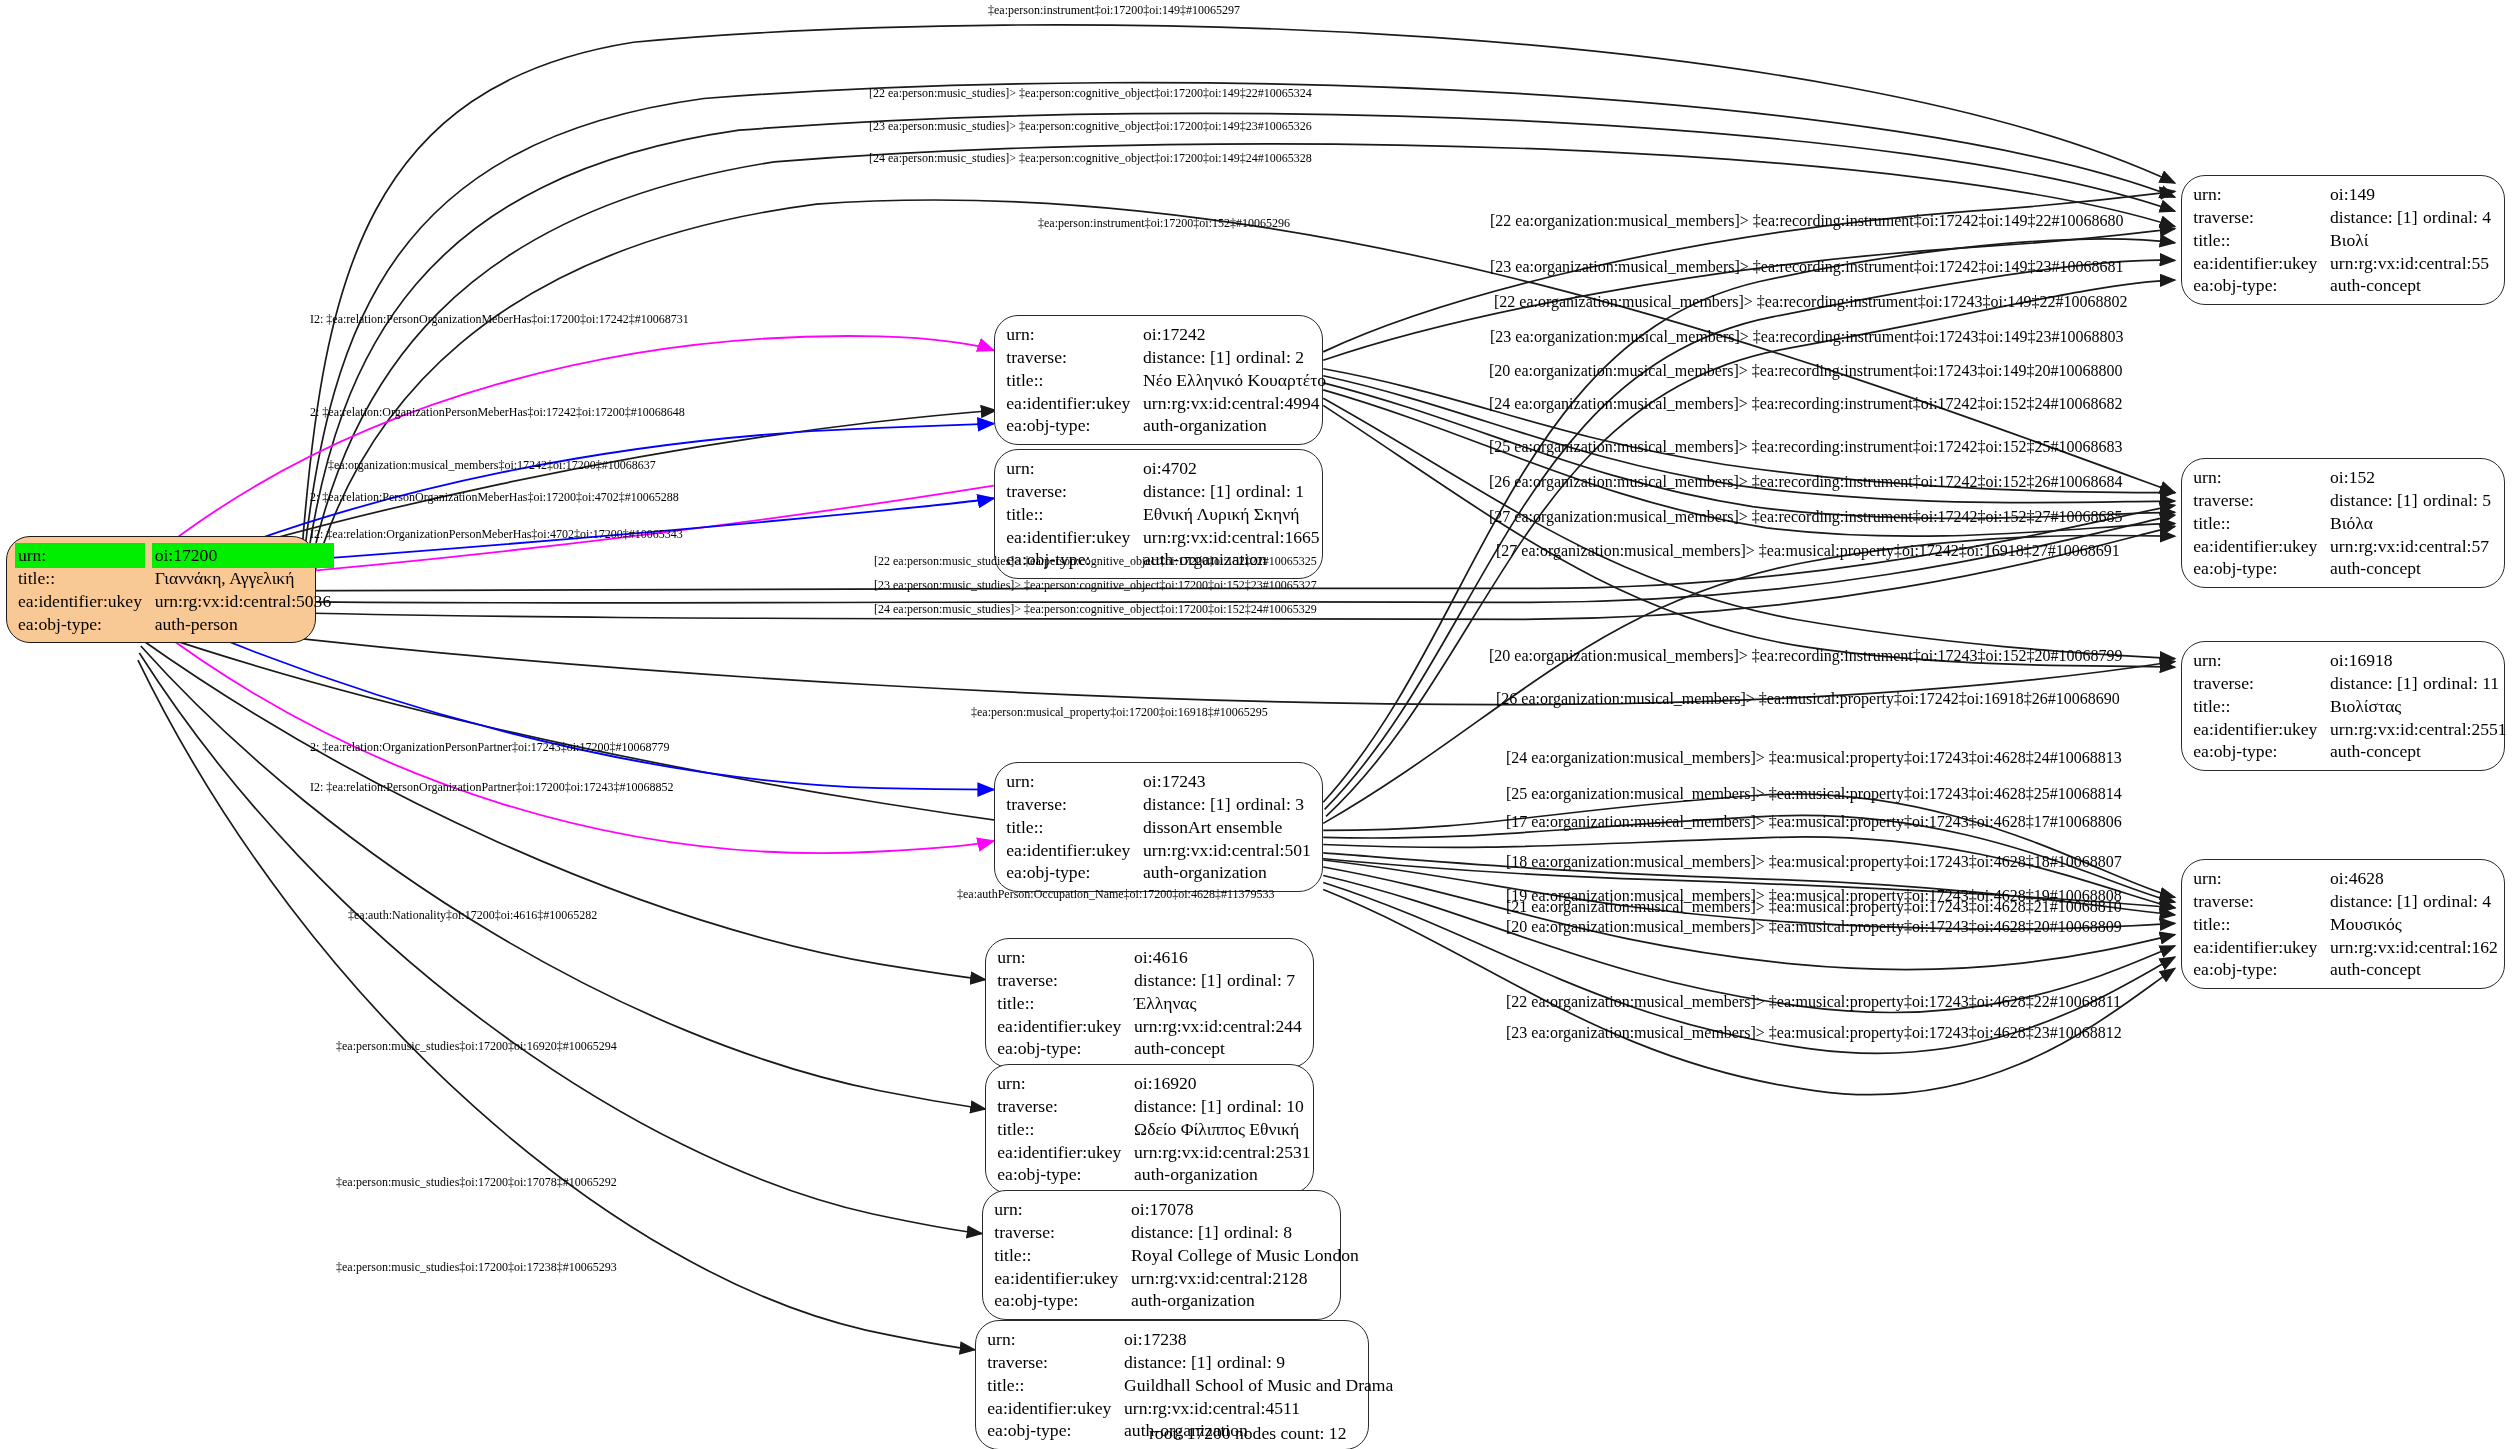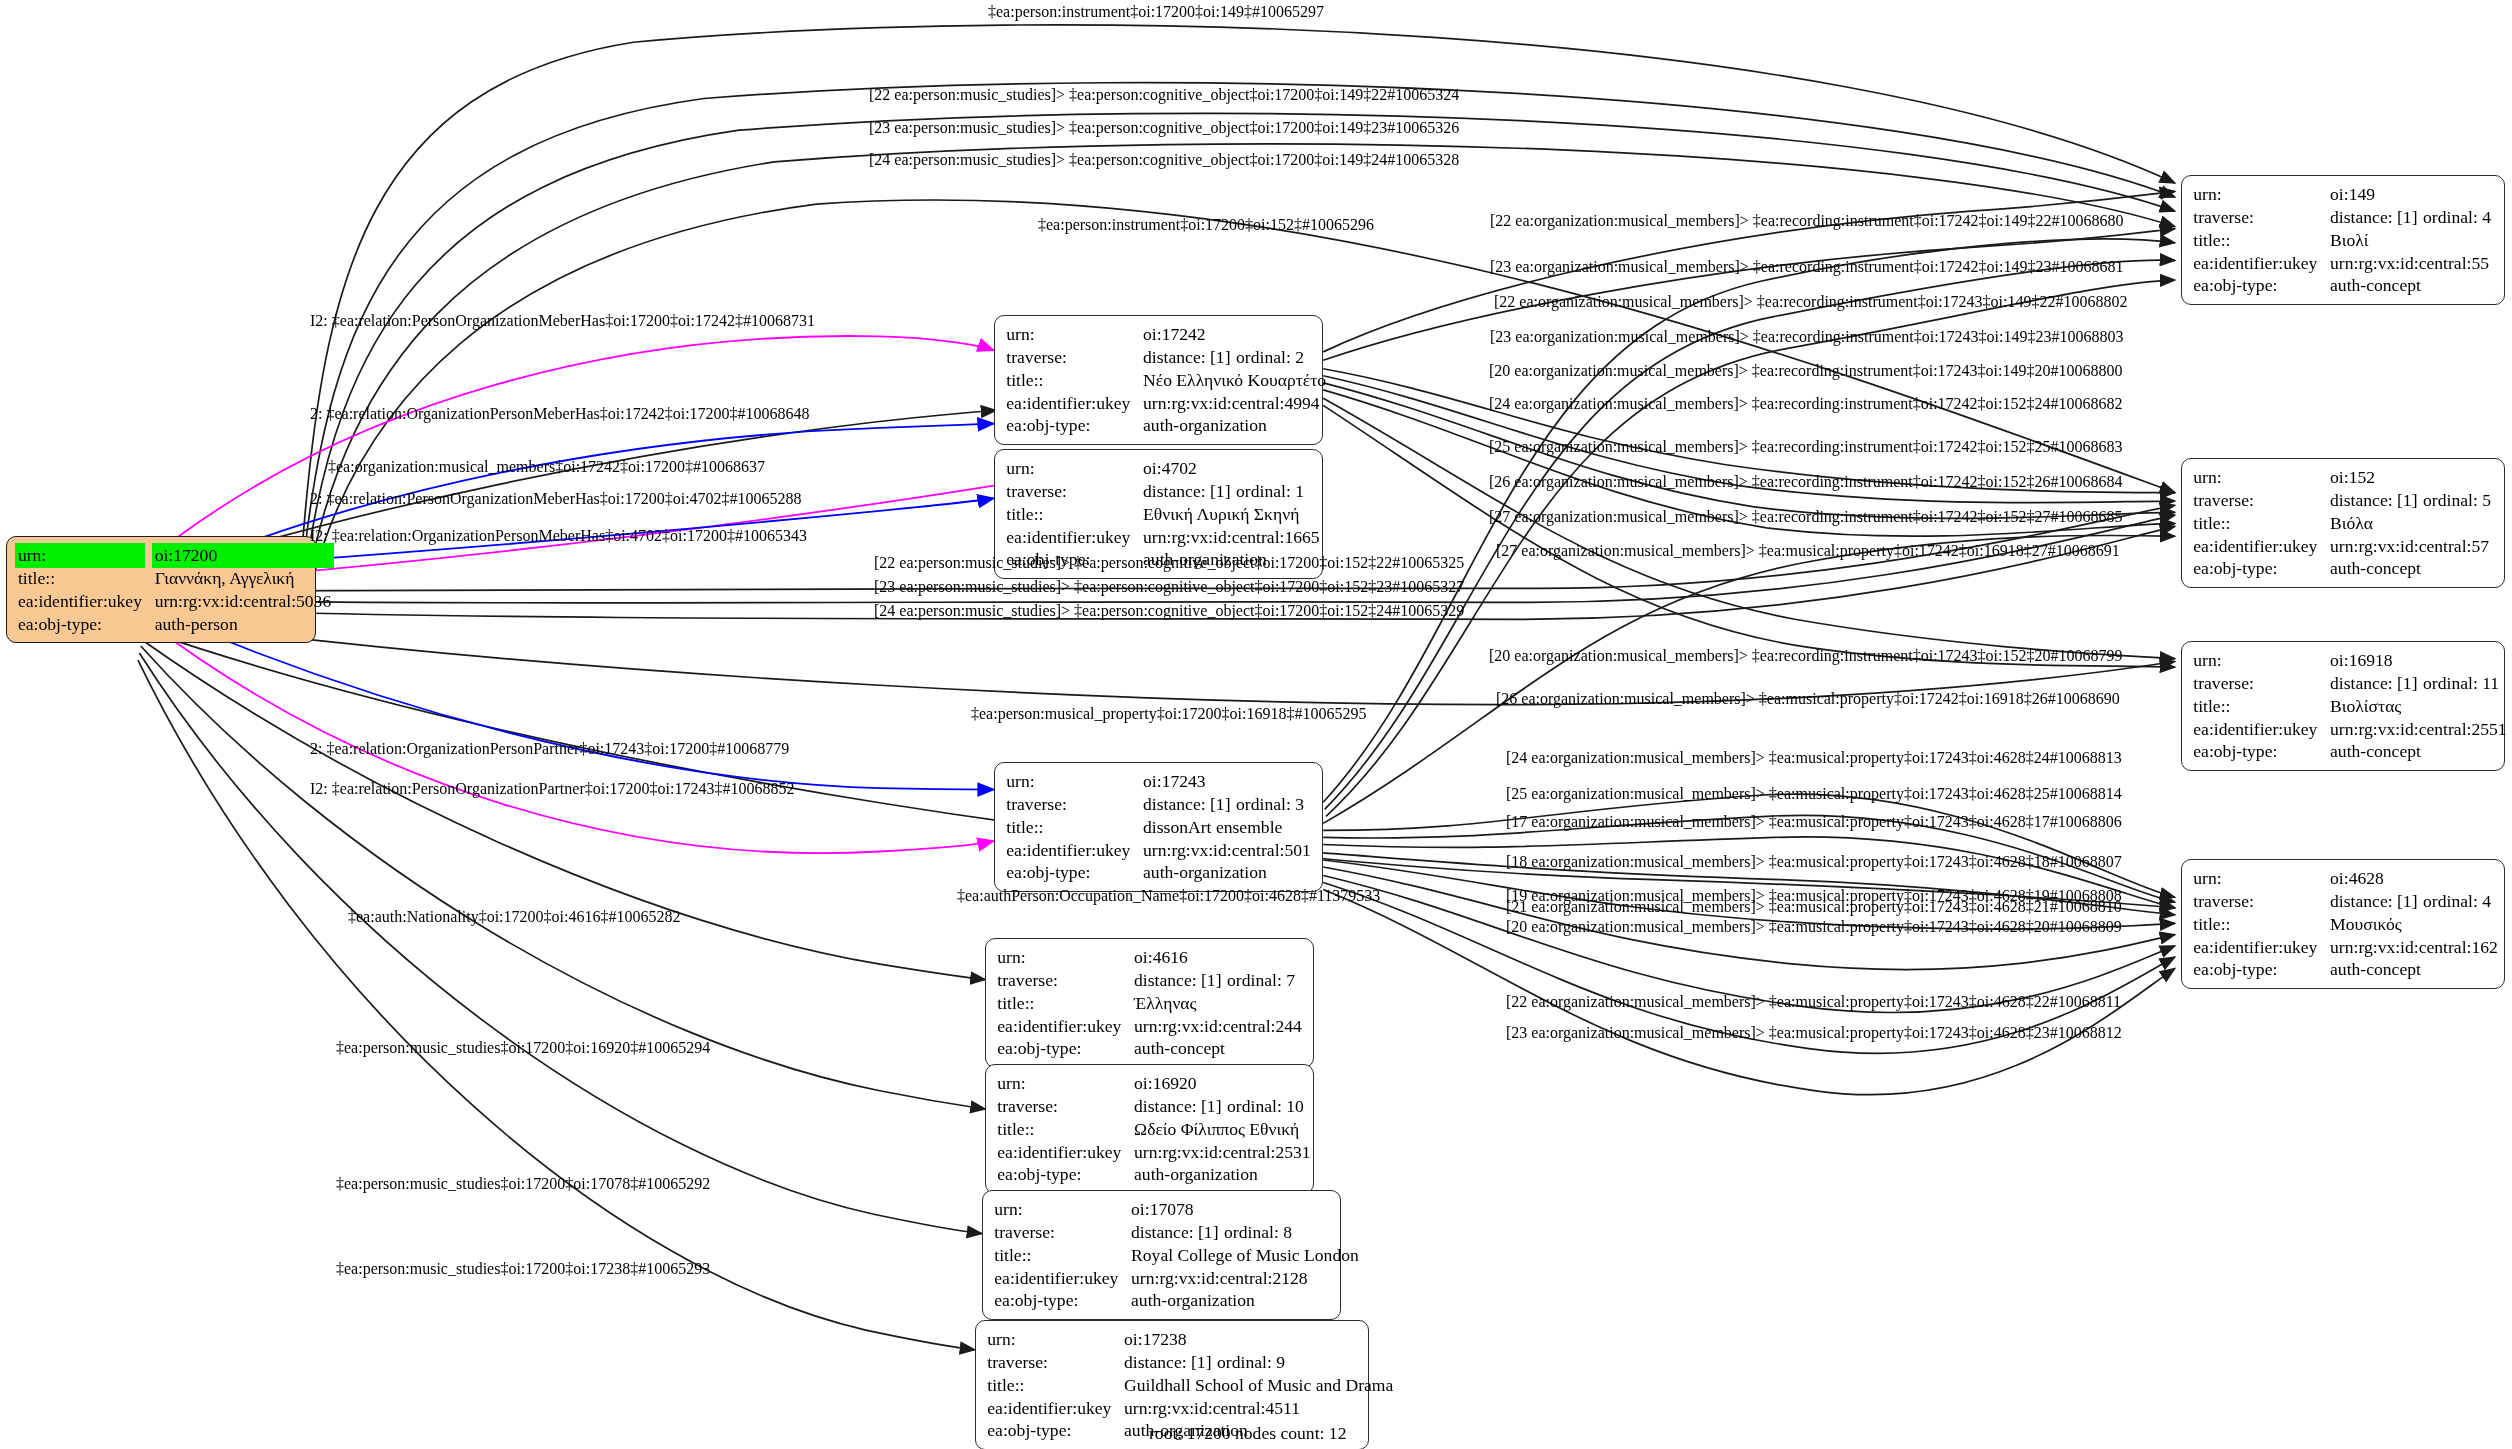--- a/index.html
+++ b/index.html
@@ -11,42 +11,42 @@
     background: #ffffff;
     overflow: hidden;
   }
   svg.edges {
     position:absolute; left:0; top:0; width:2512px; height:1449px;
     pointer-events:none;
   }
   .node {
     position:absolute;
     border:1.4px solid #2b2b2b;
-    border-radius:10px;
+    border-radius:24px;
     background:#ffffff;
     box-sizing:border-box;
     padding:7px 10px 7px 11.3px;
     font-size:17.6px;
     line-height:1.30;
     color:#000;
     white-space:nowrap;
   }
   .node.root {
     background:#f9c995;
     border-color:#1a1a1a;
   }
   .node table { border-collapse:collapse; }
   .node td { padding:0 0 0 0; vertical-align:top; font-size:17.6px; white-space:nowrap; }
   .node td.k { padding-right:12.7px; }
   .node td.v { }
   .node .hl { background:#00ee00; display:block; padding:0.7px 2.8px; margin:-0.7px -2.8px; }
   .node .trav-d { display:inline-block; min-width:93px; }
   .edge-label {
     position:absolute;
-    font-size:16px;
+    font-size:12px;
     color:#000;
     white-space:nowrap;
     line-height:1;
   }
   .edge-label.small { font-size:16px; }
   .footer-label {
     position:absolute;
     font-size:17.6px;
     color:#000;
     white-space:nowrap;

